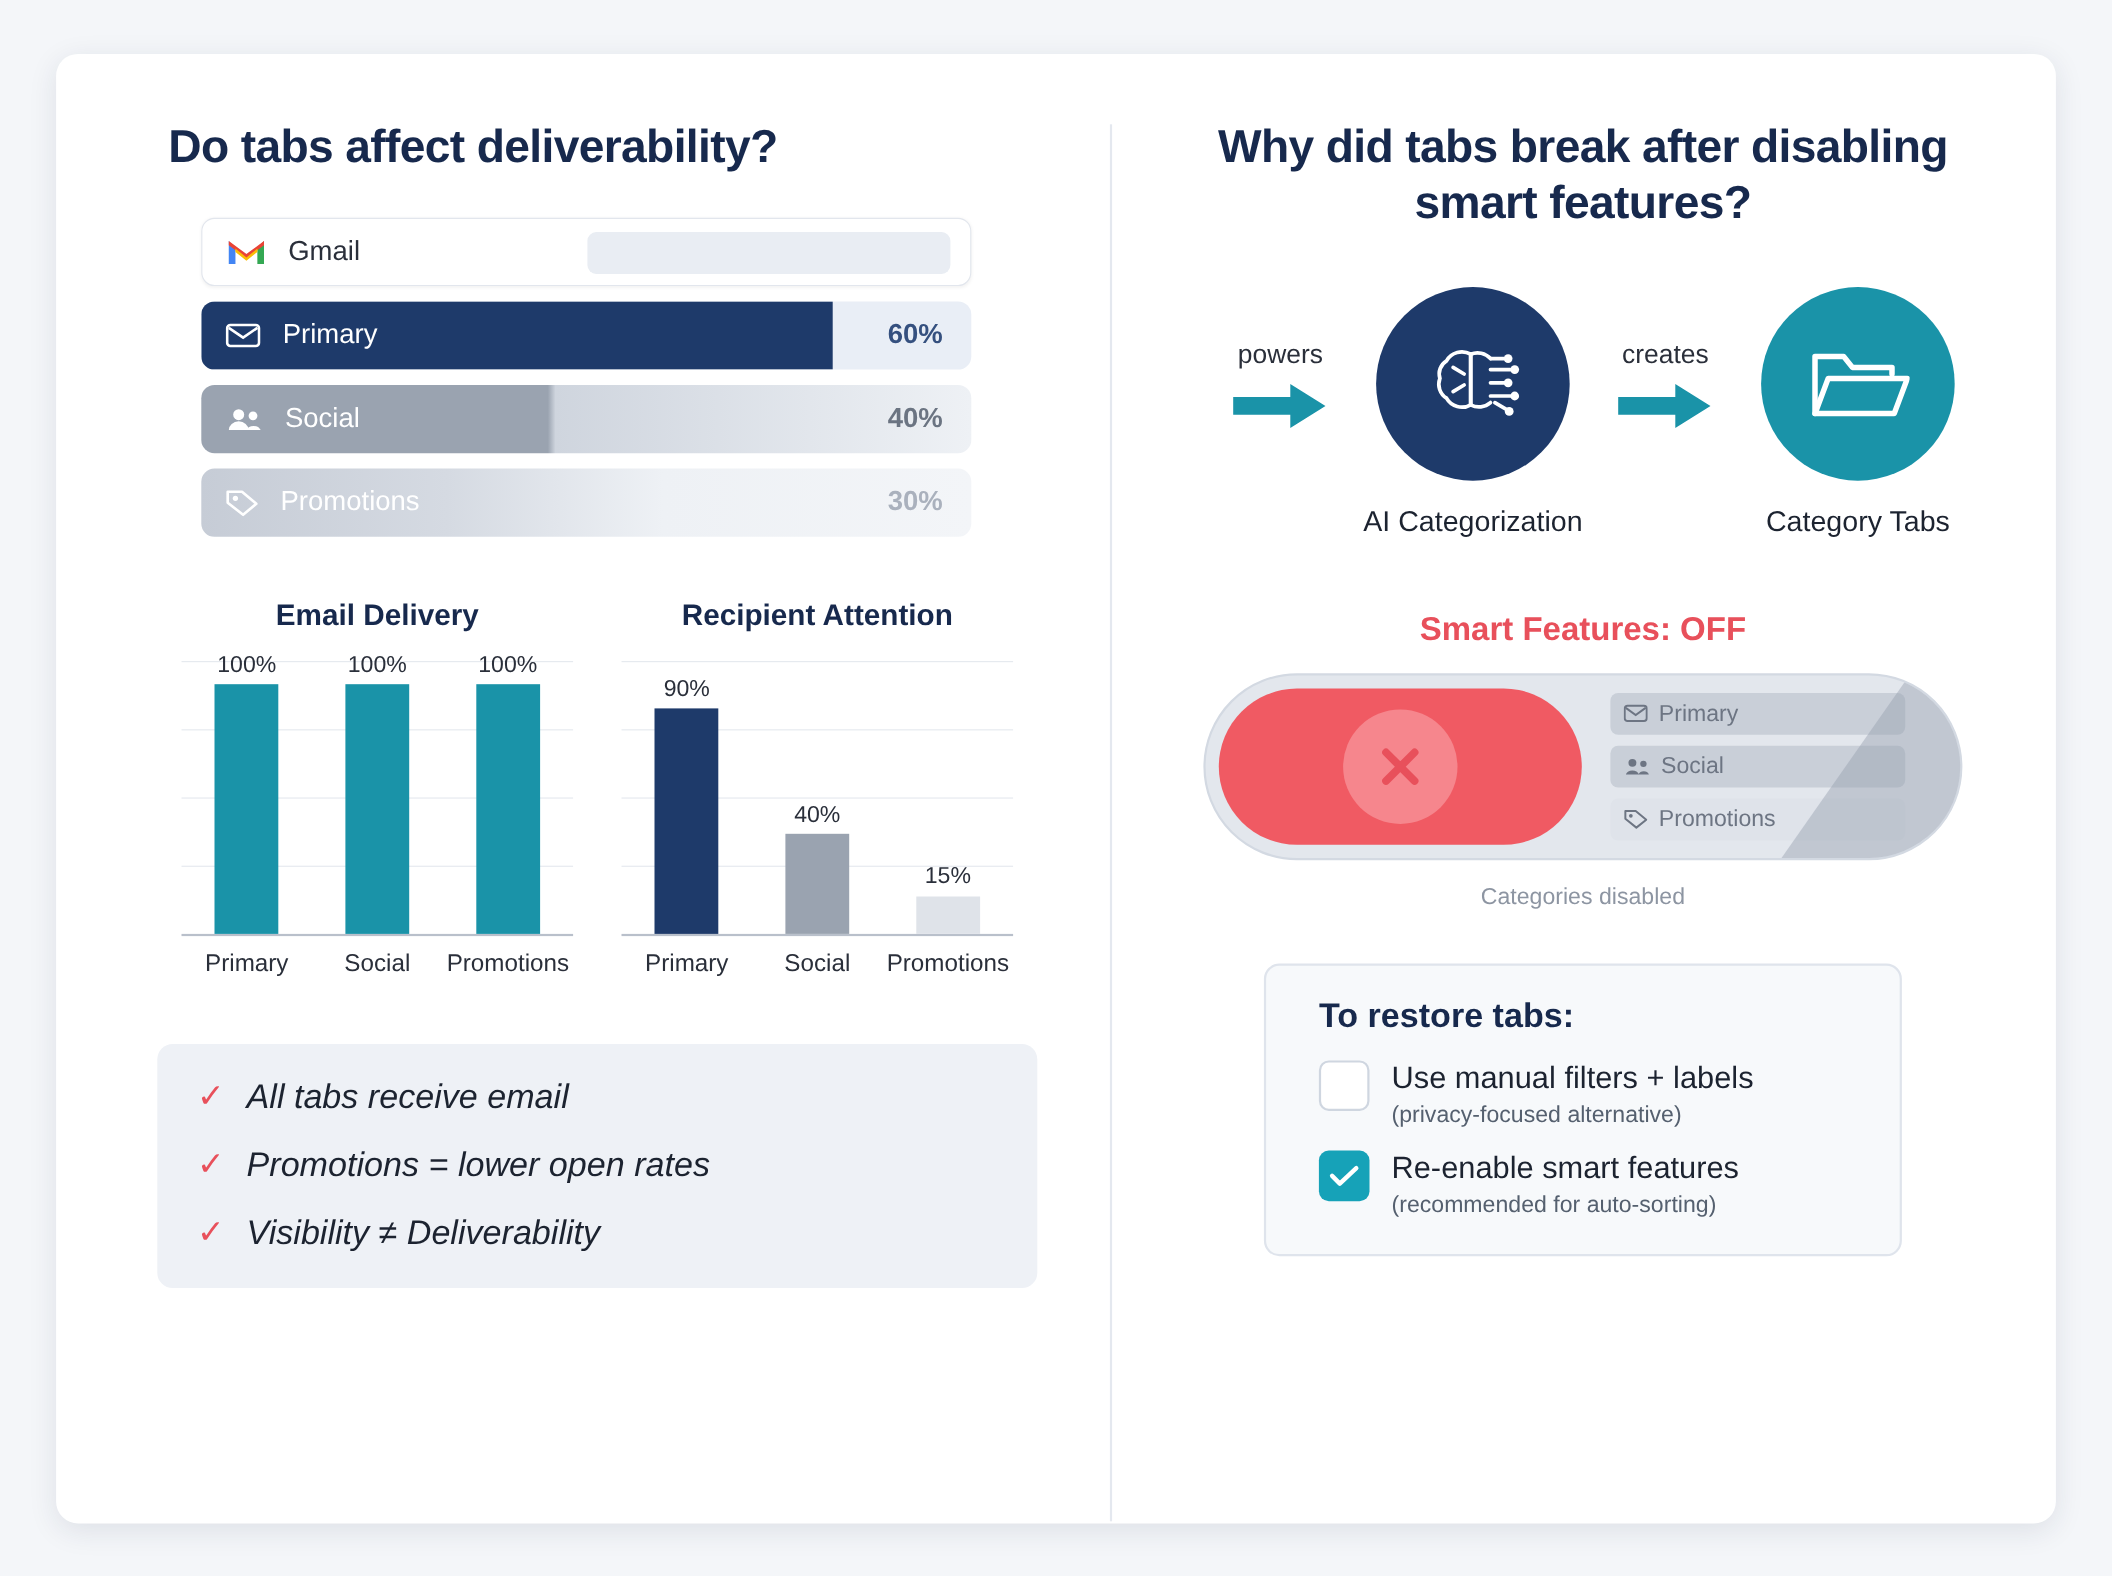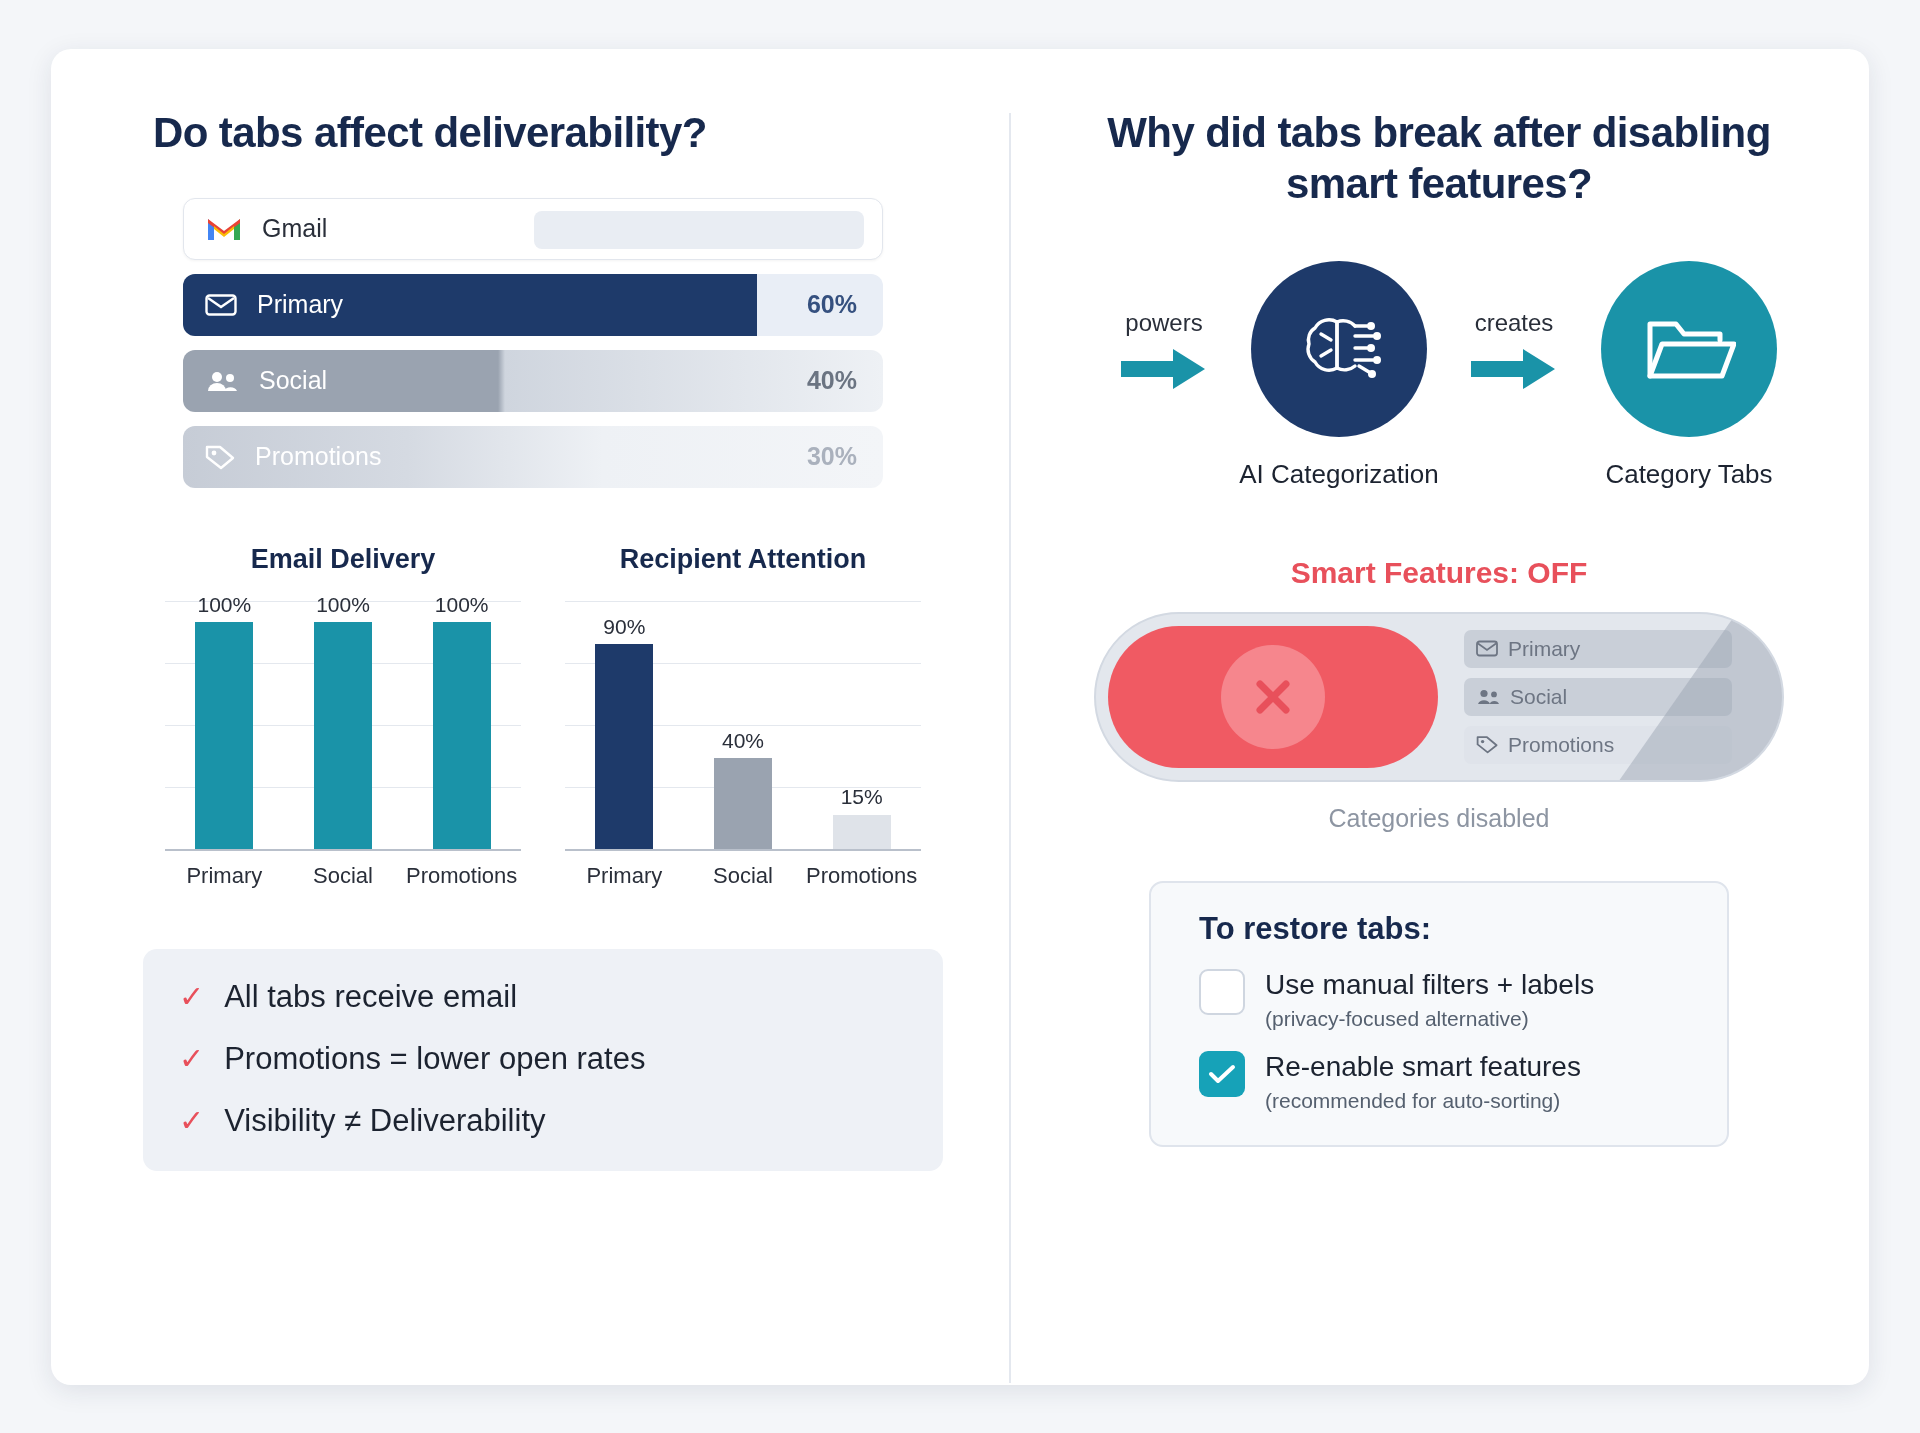--- a/index.html
+++ b/index.html
@@ -138,21 +138,21 @@
   .checklist {
     margin: 60px 0 0 40px;
     width: 800px;
     background: #eef1f6;
     border-radius: 14px;
     padding: 30px 36px 32px 36px;
   }
   .check-item { display: flex; align-items: center; margin-bottom: 26px; }
   .check-item:last-child { margin-bottom: 0; }
   .check-mark { color: #e8505b; font-size: 30px; margin-right: 20px; line-height: 1; }
-  .check-text { font-size: 31px; color: #1c2330; }
+  .check-text { font-size: 31px; color: #1c2330; font-style: italic; }
 
   
   .flow {
     display: flex; align-items: flex-start; justify-content: center;
     margin-top: 52px;
   }
   .flow-node { width: 200px; text-align: center; }
   .circle {
     width: 176px; height: 176px; border-radius: 50%;
     margin: 0 auto 22px auto;
@@ -212,21 +212,21 @@
   .mini-tab .mt-ico { margin: 0 10px 0 12px; display: flex; }
   .slash {
     position: absolute;
     right: -10px; top: -30px;
     width: 120px; height: 280px;
     background: rgba(150,160,175,0.45);
     transform: rotate(35deg);
     transform-origin: center;
   }
   .disabled-caption {
-    text-align: center; font-size: 25px; color: #8d95a2; margin-top: 22px;
+    text-align: center; font-size: 21px; color: #8d95a2; margin-top: 22px;
   }
 
   
   .restore {
     margin: 48px auto 0 auto;
     width: 580px;
     border: 2px solid #dfe4ec;
     background: #f7f9fb;
     border-radius: 14px;
     padding: 28px 32px 32px 48px;

